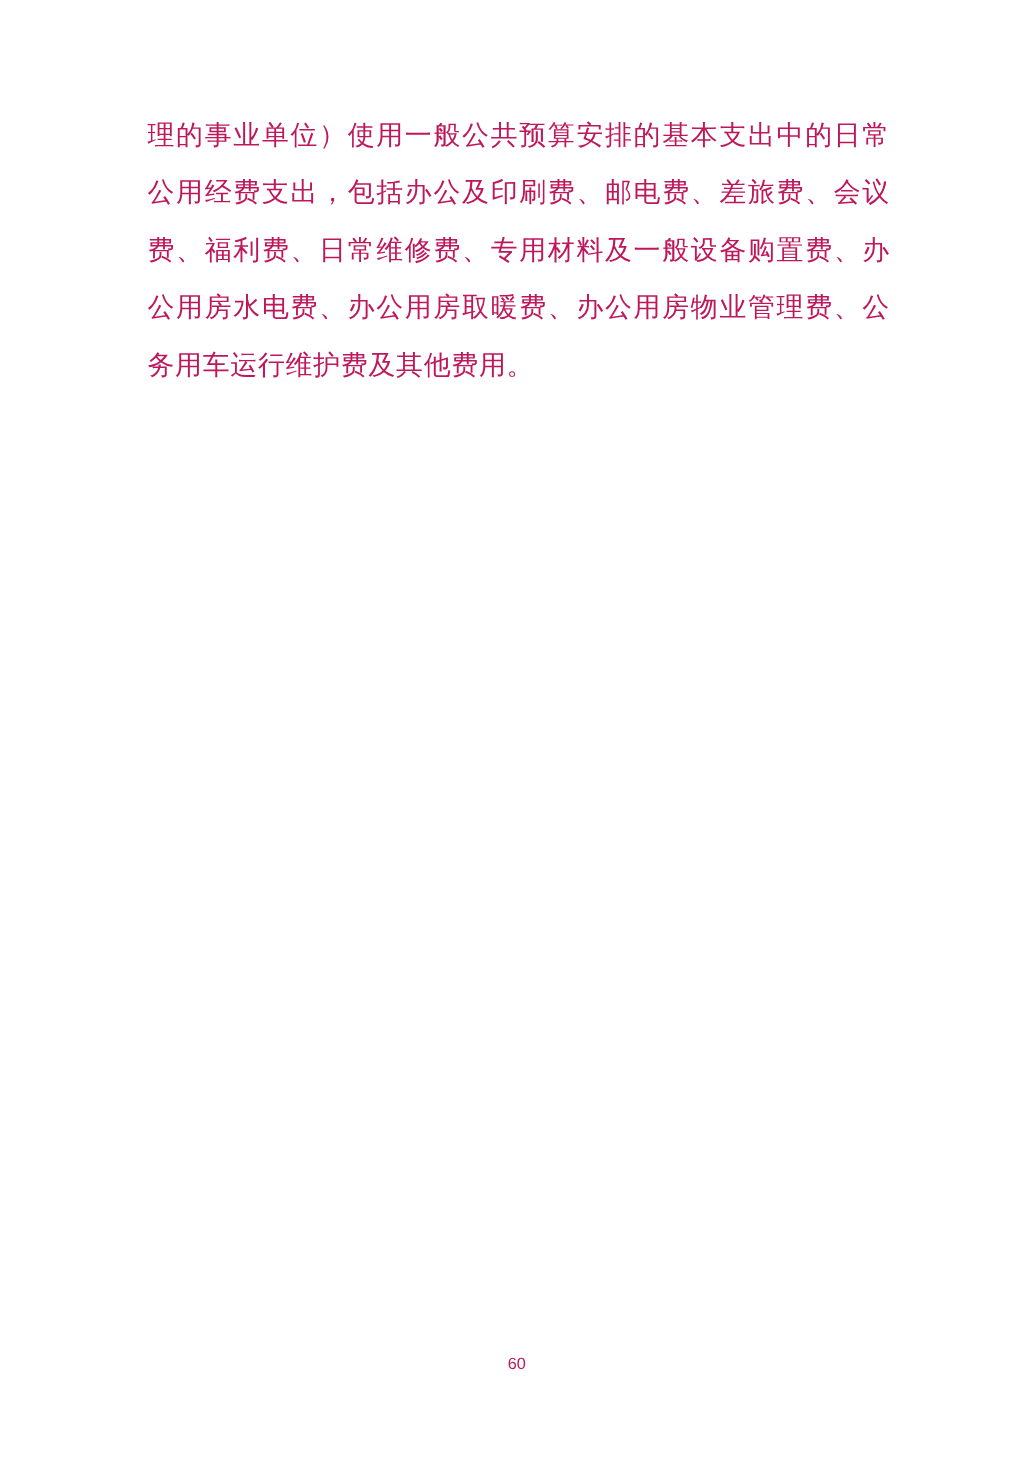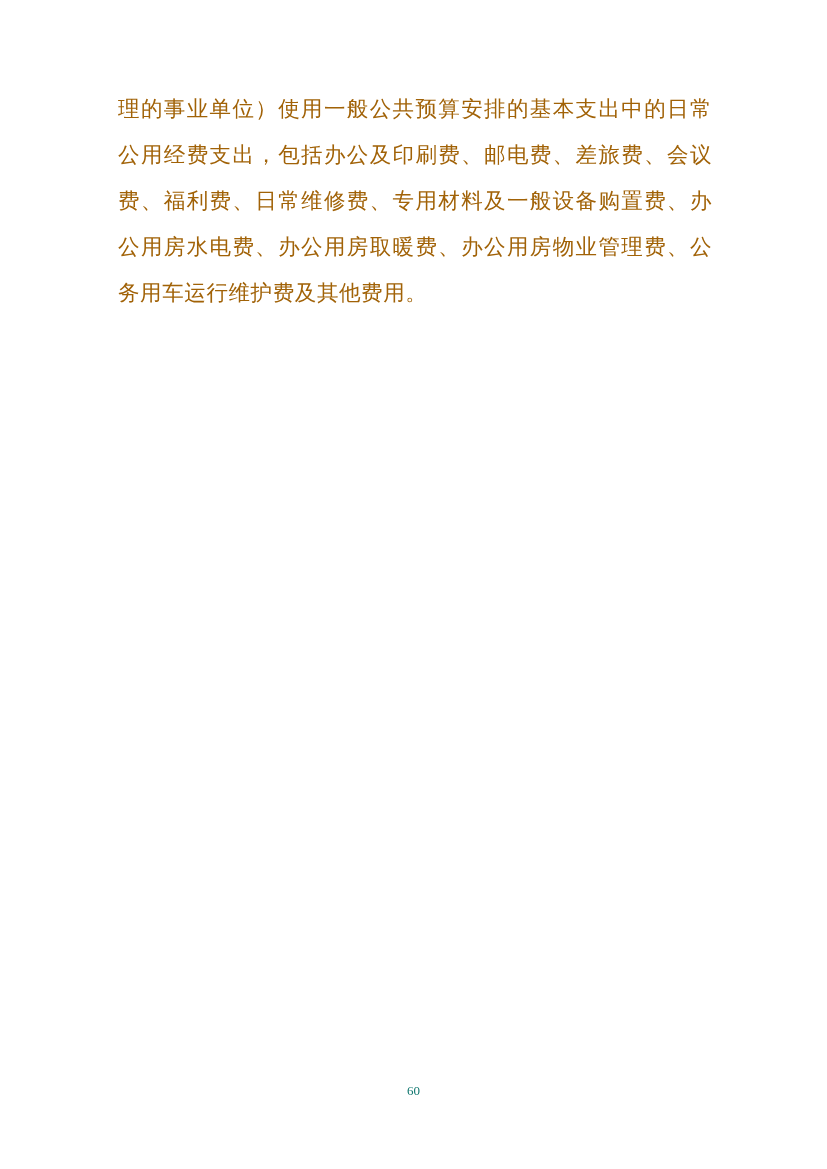--- a/index.html
+++ b/index.html
@@ -27,33 +27,33 @@
     top: 86px;
     width: 594px;
   }
   .body-paragraph {
     margin: 0;
     font-size: 21.5px;
     line-height: 46px;
     text-align: justify;
     text-justify: inter-ideograph;
     letter-spacing: 0.6px;
-    color: #a16207;
+    color: #be185d;
     font-family: "DejaVu Serif", "Liberation Serif", serif;
     white-space: normal;
   }
   .page-number {
     position: absolute;
     left: 0;
     right: 0;
     top: 1083px;
     text-align: center;
     font-size: 13px;
-    color: #0f766e;
-    font-family: Liberation Serif, serif;
+    color: #be185d;
+    font-family: Liberation Sans, sans-serif;
   }
 </style>
 </head>
 <body>
 
 <div class="page">
 
   <div class="content-block">
     <p class="body-paragraph">理的事业单位）使用一般公共预算安排的基本支出中的日常公用经费支出，包括办公及印刷费、邮电费、差旅费、会议费、福利费、日常维修费、专用材料及一般设备购置费、办公用房水电费、办公用房取暖费、办公用房物业管理费、公务用车运行维护费及其他费用。</p>
   </div>

